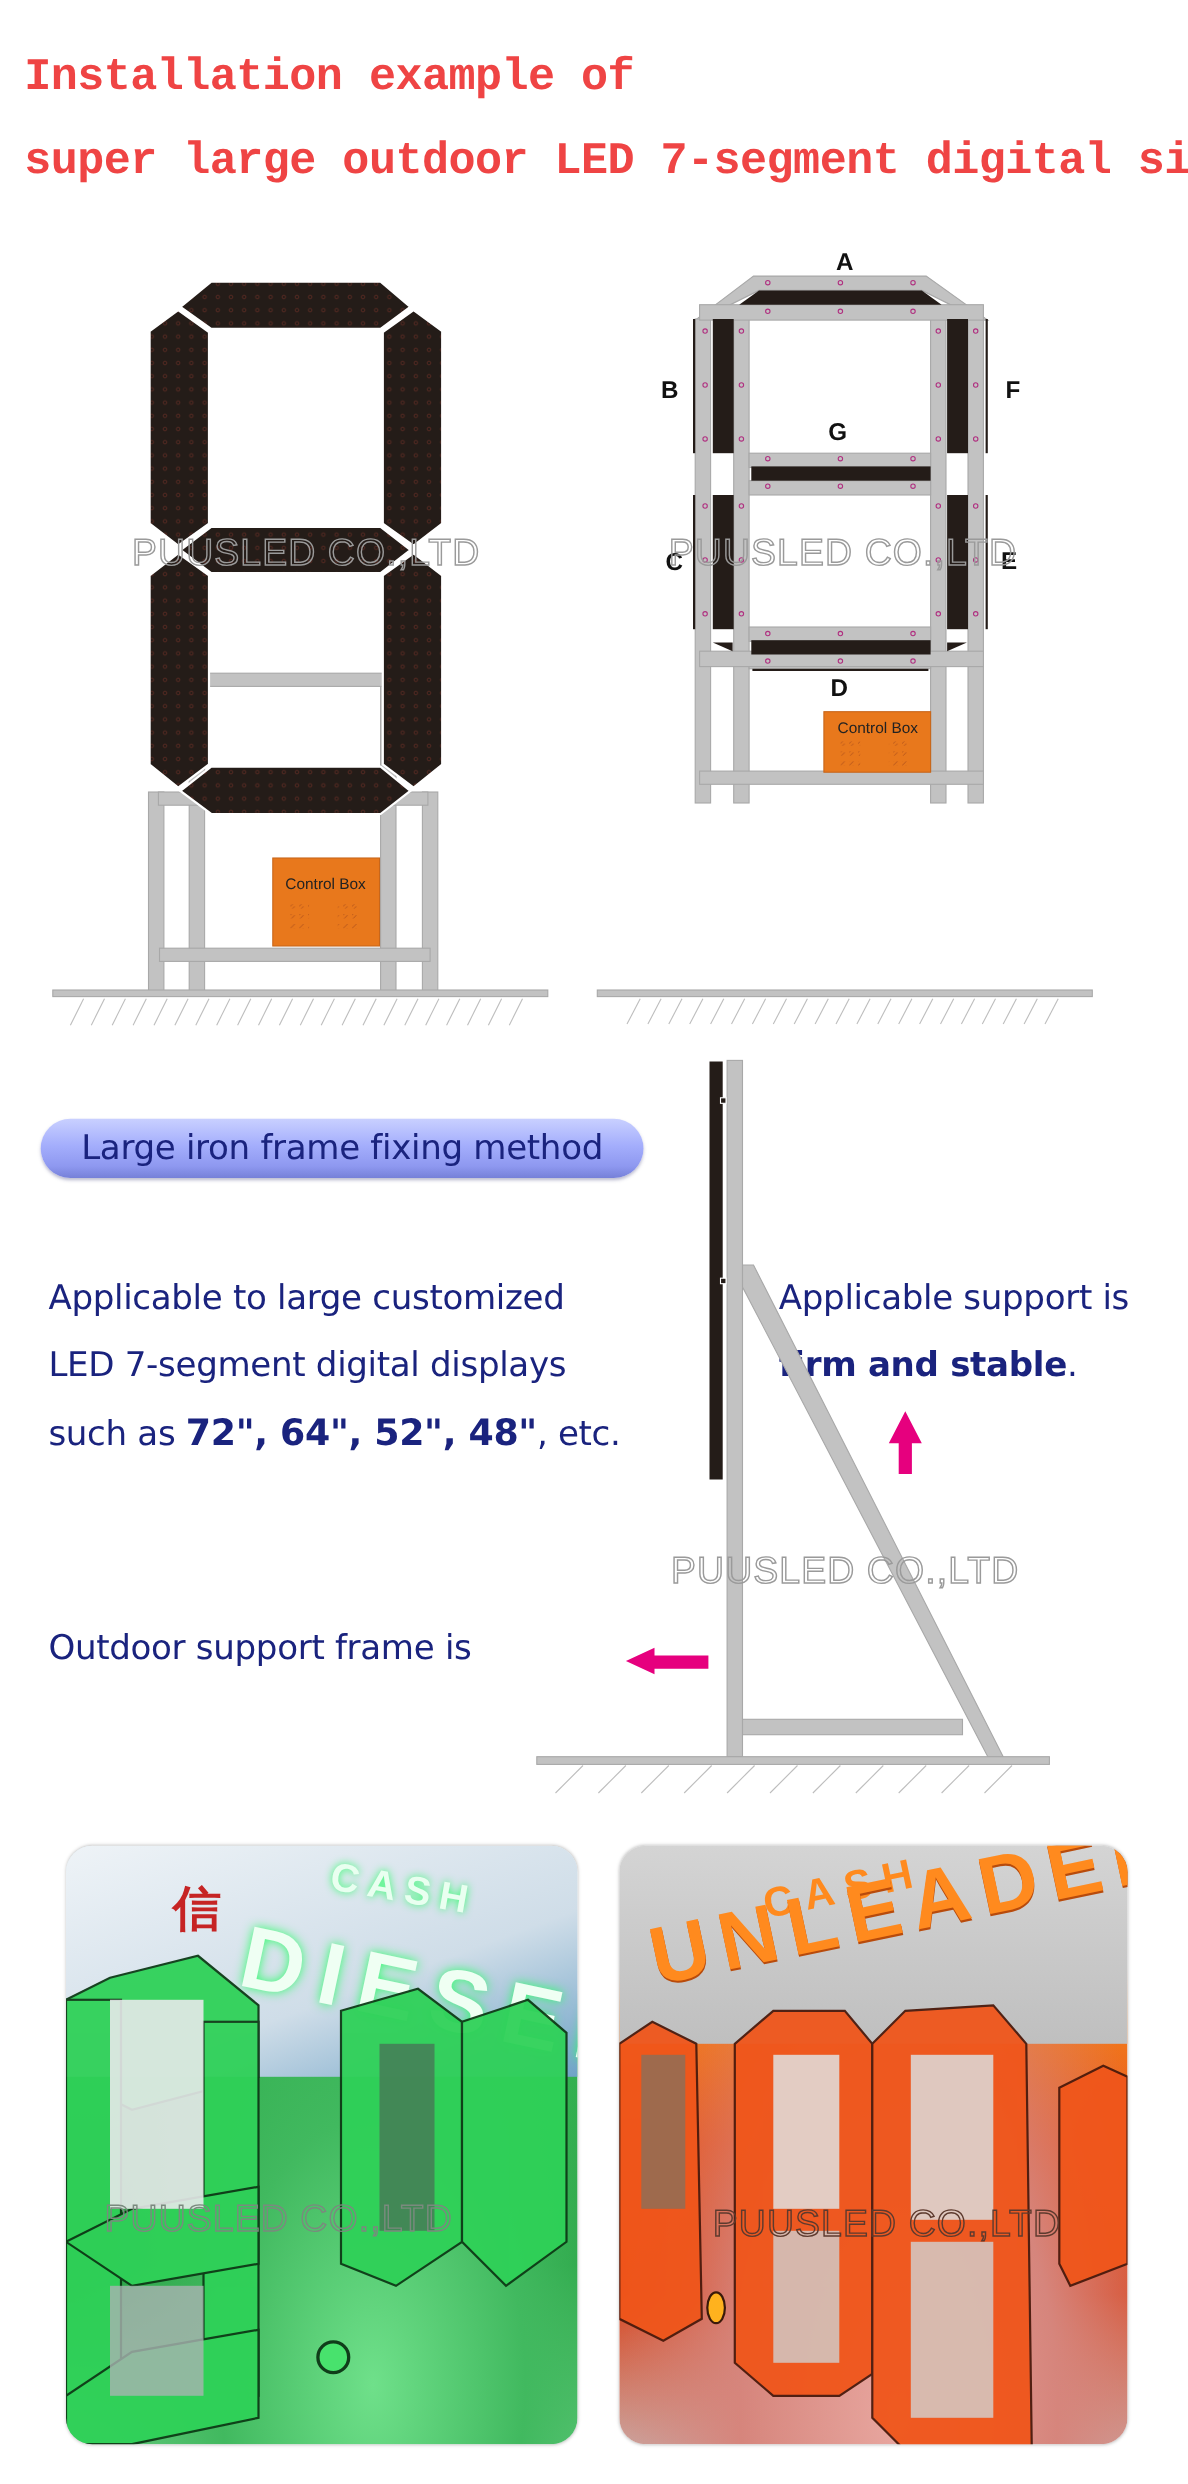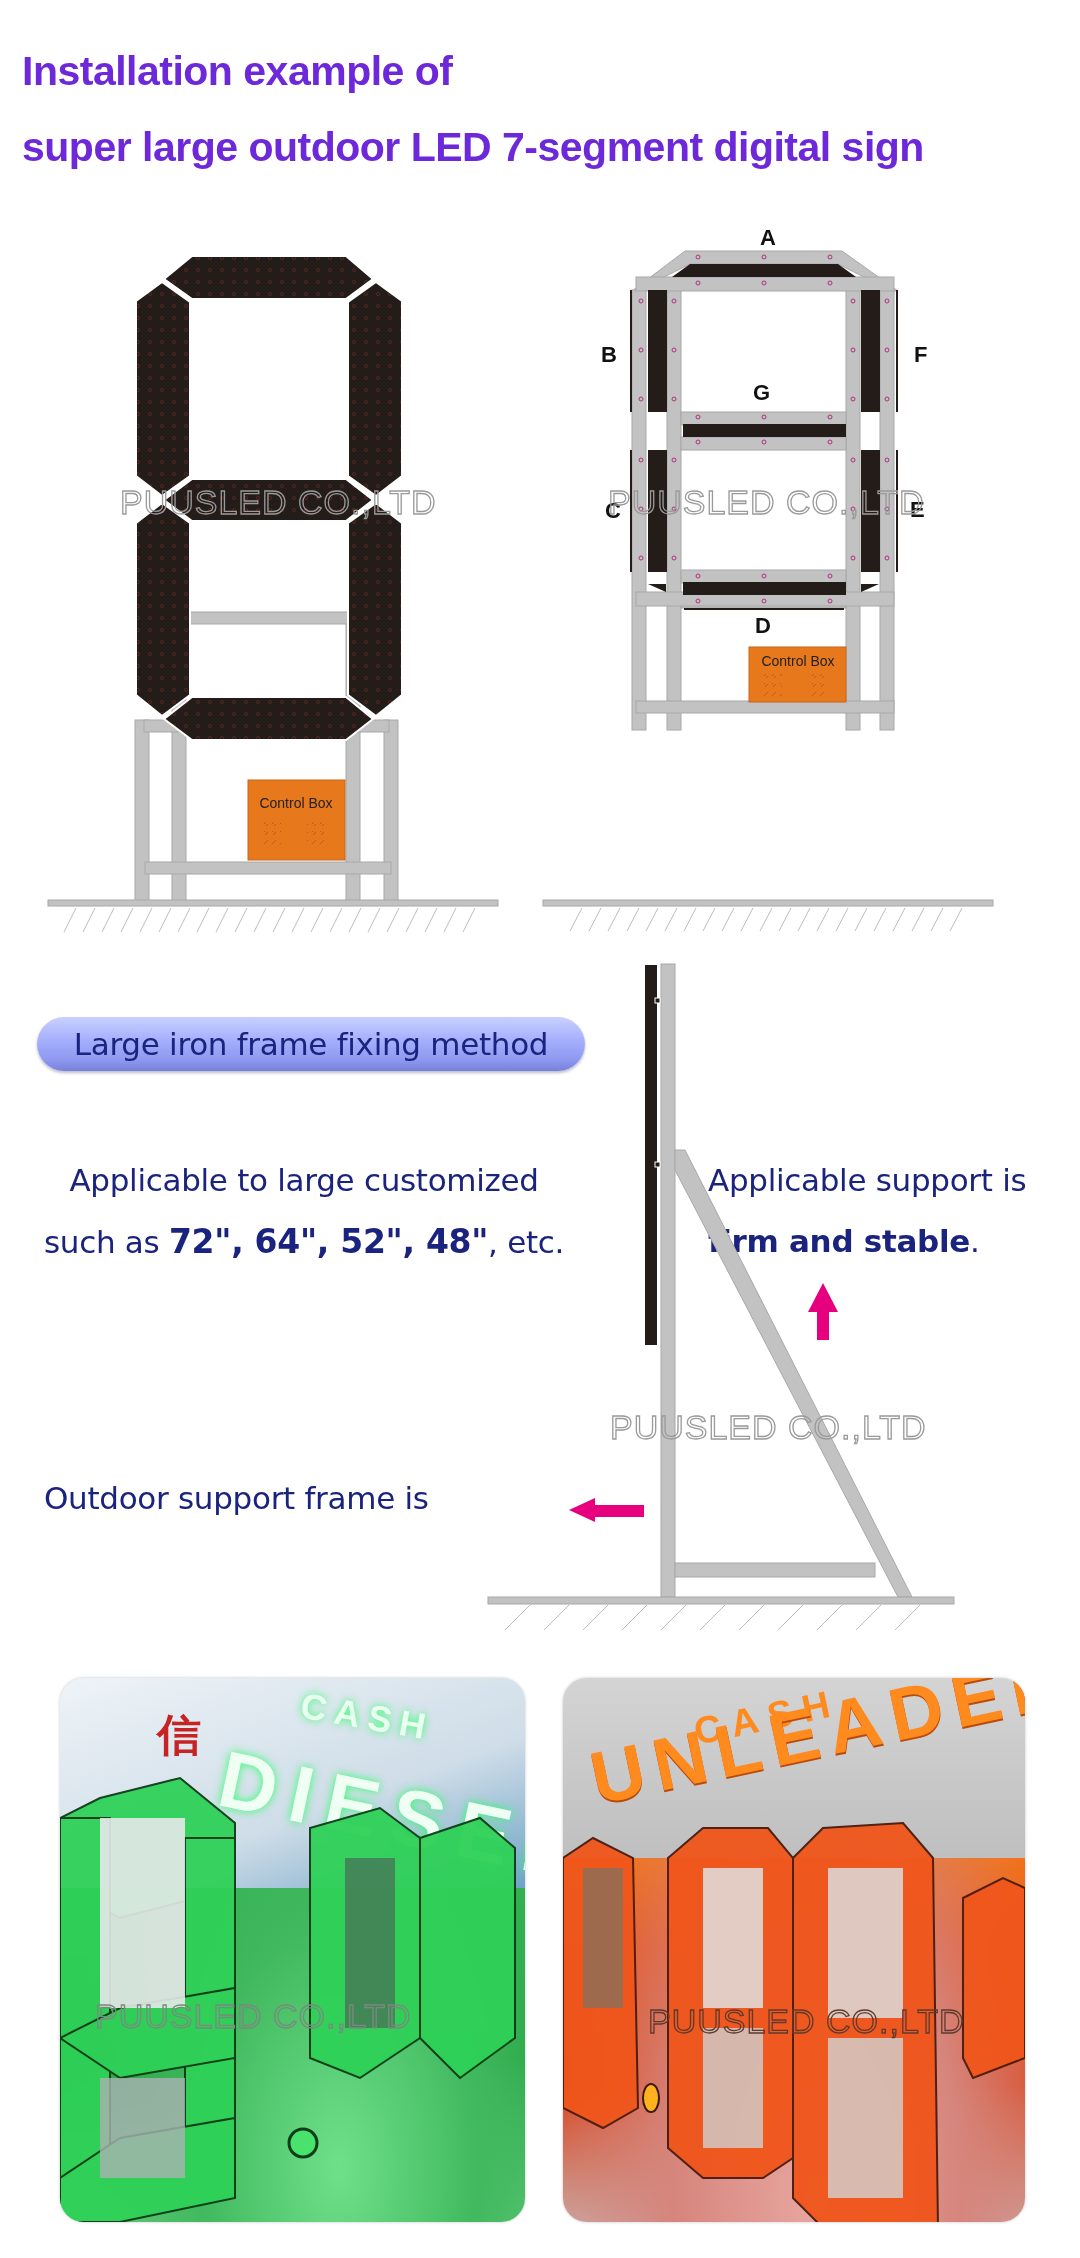--- a/index.html
+++ b/index.html
@@ -1,18 +1,18 @@
 <!DOCTYPE html>
 <html><head>
 <meta charset="utf-8">
 <style>
   html,body{margin:0;padding:0;background:#ffffff;}
   body{width:1080px;height:2258px;position:relative;overflow:hidden;font-family:"DejaVu Sans","Liberation Sans",sans-serif;color:#1a237e;}
   .abs{position:absolute;}
-  .title{left:22px;font-size:41px;font-weight:bold;color:#6d28d9;letter-spacing:-0.5px;white-space:nowrap;font-family:Liberation Sans, sans-serif;}
+  .title{left:22px;font-size:41px;font-weight:bold;color:#ef4444;letter-spacing:-0.5px;white-space:nowrap;font-family:Liberation Mono, monospace;}
   svg{position:absolute;overflow:visible;}
   .seg-label{font-family:"Liberation Sans",sans-serif;font-weight:bold;font-size:22px;fill:#111;}
   .cb-label{font-family:"Liberation Sans",sans-serif;font-size:14px;fill:#222;}
   .watermark{font-family:"Liberation Sans",sans-serif;font-size:34px;fill:none;stroke:#9a9a9a;stroke-width:1.3;letter-spacing:1px;}
   .pill{left:37px;top:1017px;width:548px;height:54px;border-radius:28px;
     background:linear-gradient(#c9d0ff 0%,#a4aefc 45%,#8e98f0 80%,#7680d8 100%);
     box-shadow:0 2px 3px rgba(60,60,120,0.35);display:flex;align-items:center;justify-content:center;}
   .pill span{font-size:31px;color:#1a237e;white-space:nowrap;font-family:"DejaVu Sans",sans-serif;letter-spacing:-0.3px;text-align:right;}
   .body-text{font-size:31px;line-height:61px;color:#1a237e;white-space:nowrap;font-family:"DejaVu Sans",sans-serif;letter-spacing:-0.3px;}
   .body-text b{font-weight:bold;}
@@ -224,22 +224,23 @@
       <line x1="391" y1="711" x2="403" y2="688"></line>
       <line x1="410" y1="711" x2="422" y2="688"></line>
   </g>
   <text x="68" y="294" class="watermark">PUUSLED CO.,LTD</text>
 </svg>
 
 <div class="abs pill">
   <span>Large iron frame fixing method</span>
 </div>
 
-<div class="abs body-text" style="left:44px;top:1150px;text-align:center;">
+<div class="abs body-text" style="left:44px;top:1150px;">
   <div>Applicable to large customized</div>
+  <div>LED 7-segment digital displays</div>
   <div><span>such as </span><b style="font-size:33px;">72", 64", 52", 48"</b><span>, etc.</span></div>
 </div>
 
 <div class="abs body-text" style="left:708px;top:1150px;">
   <div>Applicable support is</div>
   <div><b>firm and stable</b><span>.</span></div>
 </div>
 
 <div class="abs body-text" style="left:44px;top:1468px;">
   <div>Outdoor support frame is</div>

